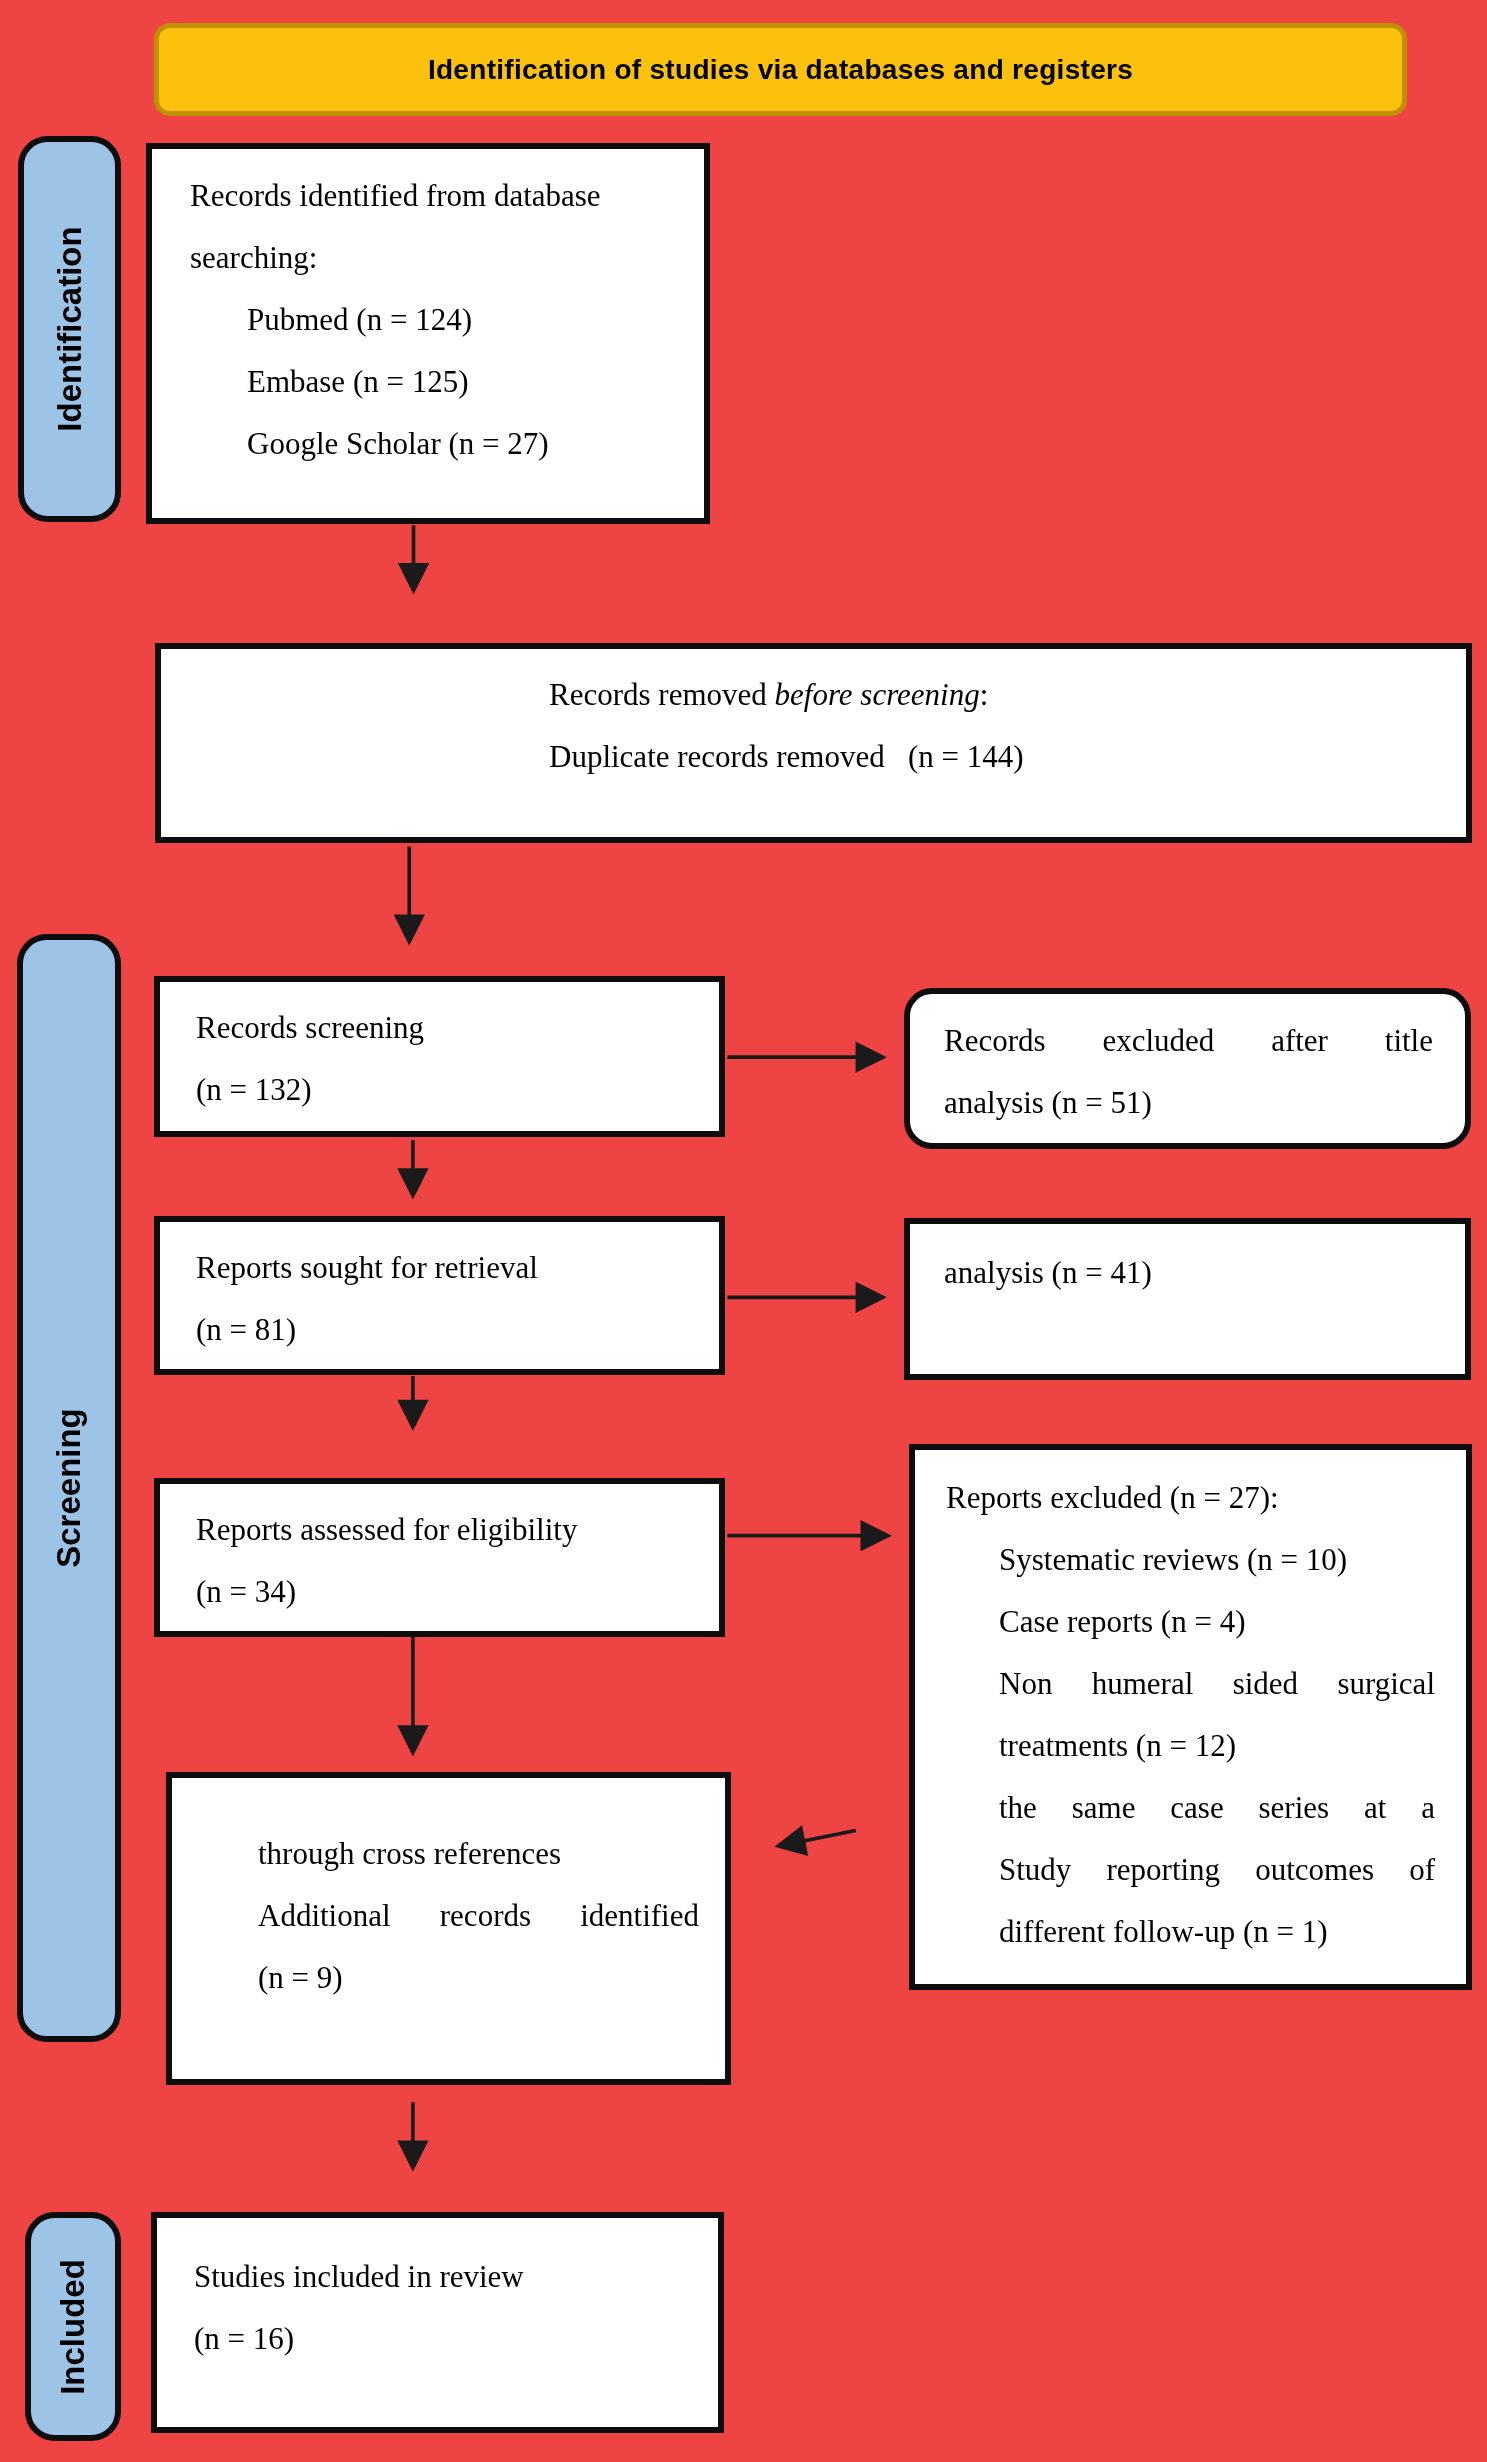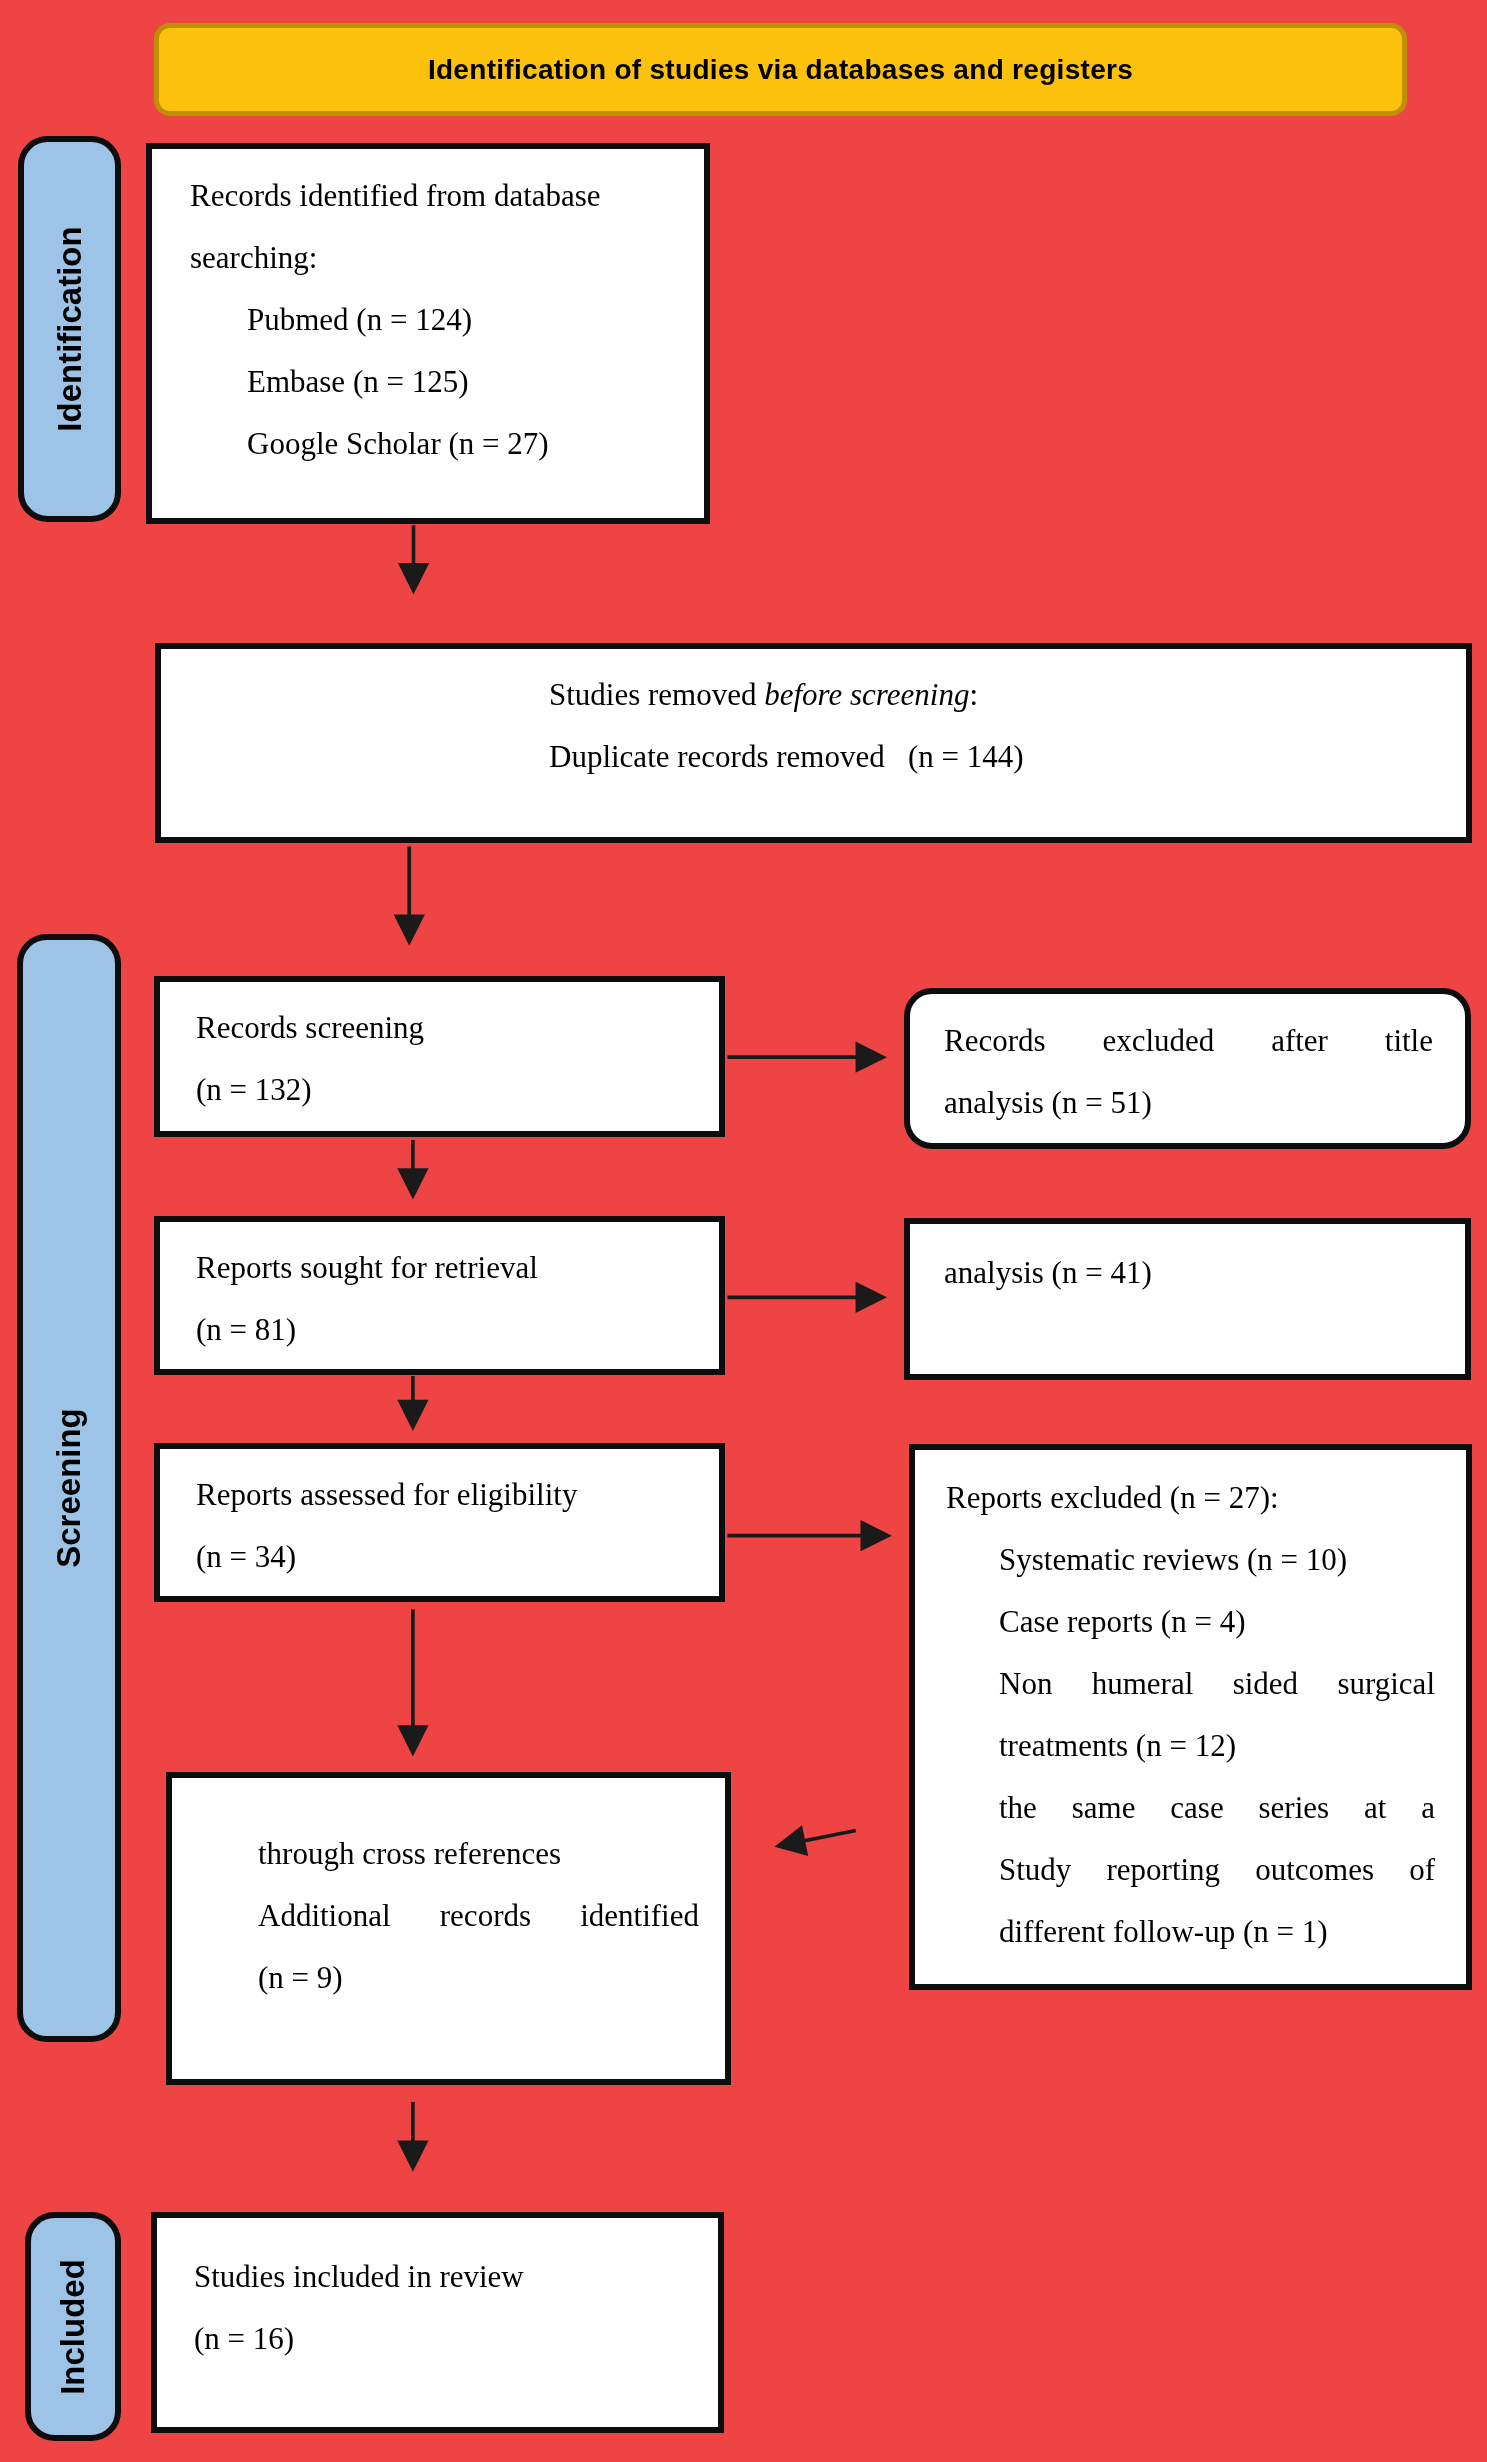--- a/index.html
+++ b/index.html
@@ -56,21 +56,21 @@
   }
   em{font-style:italic;}
 
   
   #box-identified{left:146px;top:143px;width:564px;height:381px;padding:16px 12.3px 0 38px;}
   #box-removed{left:155px;top:643px;width:1317px;height:200px;padding:14.7px 24.6px 0 388px;}
   #box-screened{left:154px;top:976px;width:571px;height:161px;padding:14.7px 12.3px 0 36px;}
   #box-excl-title{left:904px;top:988px;width:567px;height:161px;padding:16px 32px 0 34px;border-radius:28px;}
   #box-sought{left:154px;top:1216px;width:571px;height:159px;padding:14.7px 12.3px 0 36px;}
   #box-excl-abstract{left:904px;top:1218px;width:567px;height:162px;padding:18.4px 32px 0 34px;}
-  #box-assessed{left:154px;top:1443px;width:571px;height:159px;padding:14.7px 12.3px 0 36px;}
+  #box-assessed{left:154px;top:1478px;width:571px;height:159px;padding:14.7px 12.3px 0 36px;}
   #box-excl-reports{left:909px;top:1444px;width:563px;height:546px;padding:17px 31px 0 31px;}
   #box-excl-reports .indent{padding-left:53px;}
   #box-excl-reports .just{padding-left:53px;}
   #box-additional{left:166px;top:1772px;width:565px;height:313px;padding:45px 26px 0 86px;}
   #box-included{left:151px;top:2212px;width:573px;height:221px;padding:28px 12.3px 0 37px;}
 
   #lbl-identification{left:18.4px;top:136px;width:103px;height:386px;}
   #lbl-screening{left:17px;top:934px;width:104px;height:1108px;}
   #lbl-included{left:24.6px;top:2212px;width:96px;height:229px;}
 </style>
@@ -113,21 +113,21 @@
 
   <div class="flowbox" id="box-identified">
     <div class="line">Records identified from database</div>
     <div class="line">searching:</div>
     <div class="line indent">Pubmed (n = 124)</div>
     <div class="line indent">Embase (n = 125)</div>
     <div class="line indent">Google Scholar (n = 27)</div>
   </div>
 
   <div class="flowbox" id="box-removed">
-    <div class="line"><span>Studies removed </span><em>before screening</em><span>:</span></div>
+    <div class="line"><span>Records removed </span><em>before screening</em><span>:</span></div>
     <div class="line">Duplicate records removed &nbsp;&nbsp;(n = 144)</div>
   </div>
 
   <div class="flowbox" id="box-screened">
     <div class="line">Records screening</div>
     <div class="line">(n = 132)</div>
   </div>
 
   <div class="flowbox" id="box-excl-title">
     <div class="line just">Records excluded after title</div>

